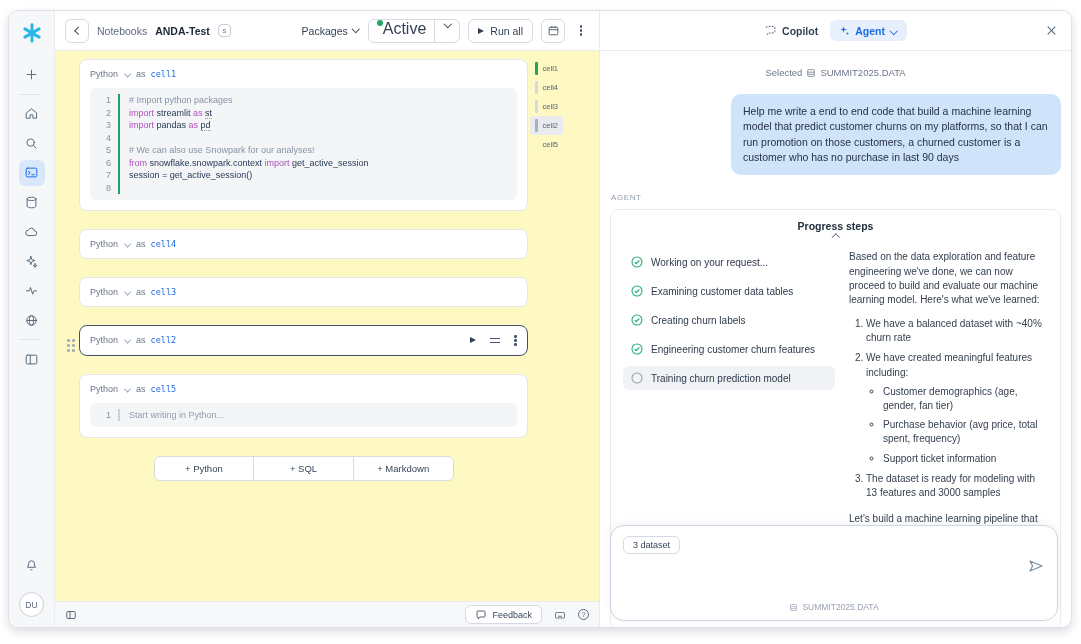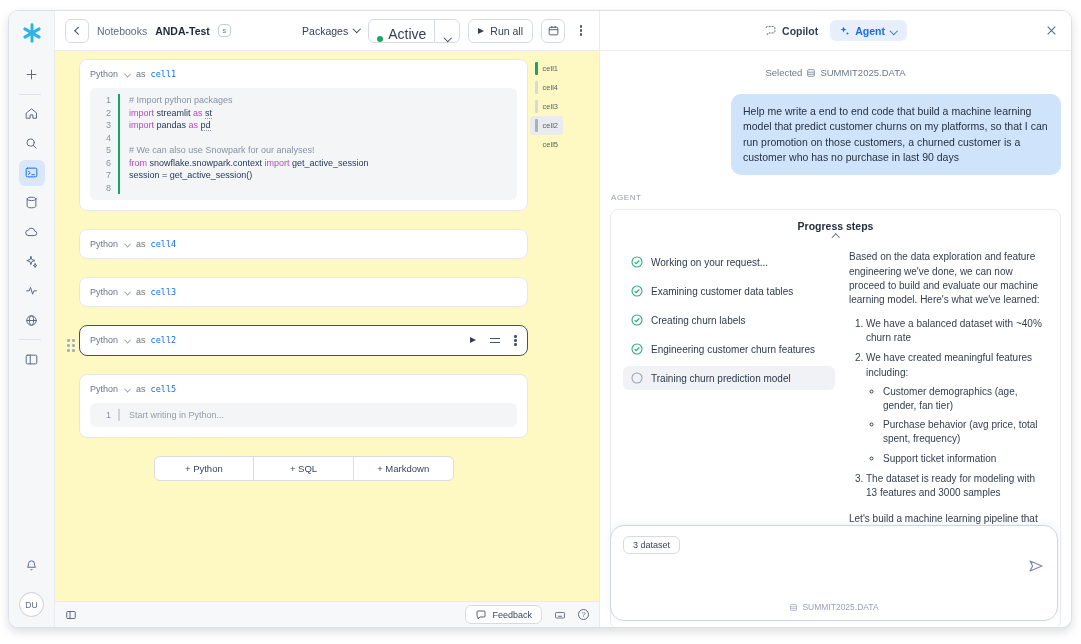--- a/index.html
+++ b/index.html
@@ -29,21 +29,21 @@
                 border-right:1.3px solid currentColor;border-bottom:1.3px solid currentColor;transform:rotate(45deg);}
   .chev.left::before{transform:rotate(135deg);left:3px;top:1.5px;}
   .chev.up::before{transform:rotate(225deg);top:3px;}
   .crumb{color:#5f6b7d;font-size:10.5px;}
   .nbtitle{font-weight:bold;font-size:10.5px;color:#1d2736;}
   .badge-s{width:13px;height:13px;border:1px solid #c5ccd6;border-radius:4px;font-size:7.5px;color:#6b7789;
            display:flex;align-items:center;justify-content:center;}
   .tb-right{margin-left:auto;display:flex;align-items:center;gap:8px;}
   .txtbtn{display:flex;align-items:flex-start;gap:4px;font-size:10.5px;color:#333f52;cursor:pointer;}
   .pill{display:flex;align-items:stretch;border:1px solid #d6dbe3;border-radius:6px;height:24px;background:#fff;cursor:pointer;}
-  .pill .seg{display:flex;align-items:flex-end;gap:5px;padding:0 8px;font-size:14px;color:#333f52;}
+  .pill .seg{display:flex;align-items:flex-start;padding:0 8px;font-size:16px;color:#333f52;}
   .pill .vline{width:1px;background:#d6dbe3;}
   .dot-green{width:6px;height:6px;border-radius:50%;background:#21a566;}
   .runall{display:flex;align-items:center;gap:6px;border:1px solid #d6dbe3;border-radius:6px;height:24px;
           padding:0 9px;font-size:10.5px;color:#333f52;background:#fff;cursor:pointer;}
   .play-tri{width:0;height:0;border-left:6px solid #333f52;border-top:3.6px solid transparent;border-bottom:3.6px solid transparent;}
   .vdots{width:2.6px;height:2.6px;border-radius:50%;background:#46536a;
          box-shadow:0 -4px 0 #46536a,0 4px 0 #46536a;display:inline-block;}
   
   .canvas{flex:1;position:relative;background:#fef9c3;overflow:hidden;}
   .cells{position:absolute;left:24px;top:8px;width:449px;}

